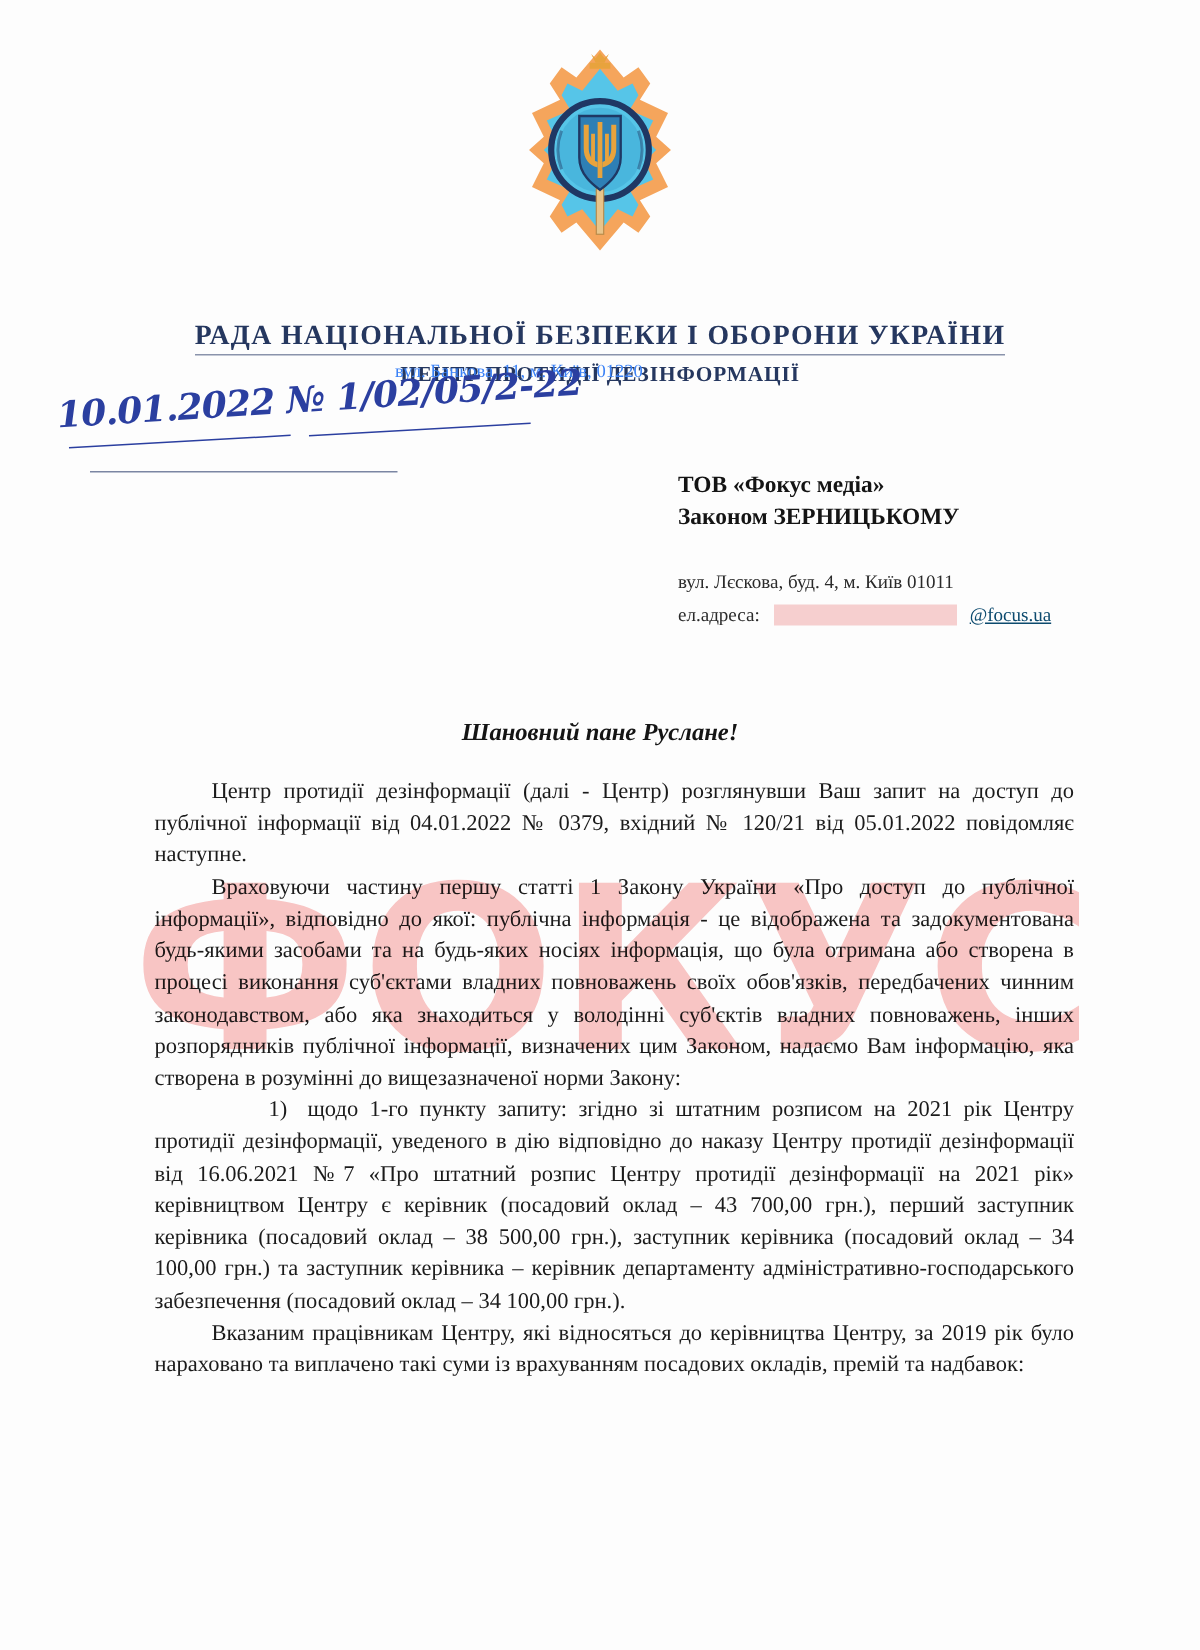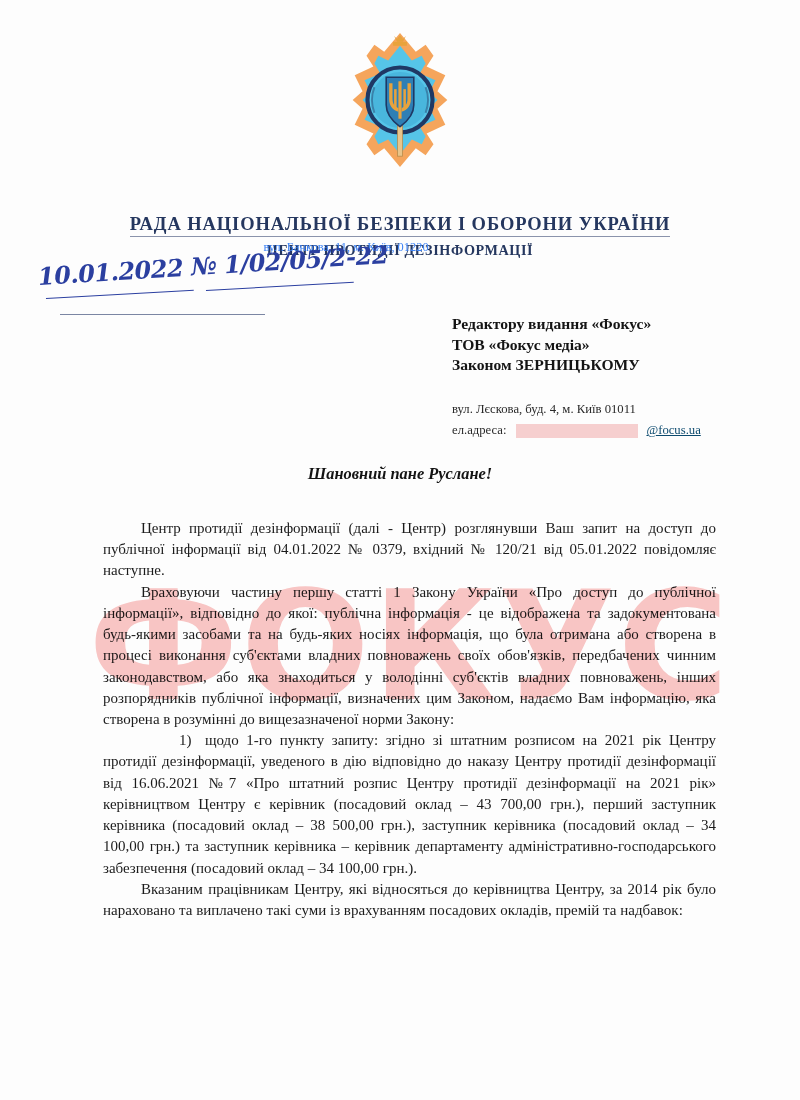--- a/index.html
+++ b/index.html
@@ -162,21 +162,21 @@
     margin: 0 4px 0 6px;
   }
   .email-domain {
     text-decoration: underline;
     color: #0c4a6e;
   }
 
   
   .greeting {
     position: absolute;
-    top: 464px;
+    top: 478px;
     left: 0;
     width: 800px;
     text-align: center;
     font-style: italic;
     font-weight: bold;
     font-size: 16.4px;
     color: #141414;
   }
 
   
@@ -274,41 +274,40 @@
     <div class="lh-address">вул. Банкова, 11, м. Київ, 01220</div>
   </div>
 
   <div class="reg-hand">10.01.2022 № 1/02/05/2-22</div>
   <div class="reg-underline-a"></div>
   <div class="reg-underline-b"></div>
   <div class="reg-rule"></div>
 
   <div class="addressee">
     <div class="addressee-name">
-      <div>Редактору видання «Фокус»</div>
       <div>ТОВ «Фокус медіа»</div>
       <div>Законом ЗЕРНИЦЬКОМУ</div>
     </div>
     <div class="addressee-addr">
       <div>вул. Лєскова, буд. 4, м. Київ 01011</div>
       <div class="email-row">
         <span>ел.адреса:</span>
         <span class="redaction"></span>
         <span class="email-domain">@focus.ua</span>
       </div>
     </div>
   </div>
 
   <div class="greeting">Шановний пане Руслане!</div>
 
   <div class="body-text">
     <p>Центр протидії дезінформації (далі - Центр) розглянувши Ваш запит на доступ до публічної інформації від 04.01.2022 № 0379, вхідний № 120/21 від 05.01.2022 повідомляє наступне.</p>
     <p>Враховуючи частину першу статті 1 Закону України «Про доступ до публічної інформації», відповідно до якої: публічна інформація - це відображена та задокументована будь-якими засобами та на будь-яких носіях інформація, що була отримана або створена в процесі виконання суб'єктами владних повноважень своїх обов'язків, передбачених чинним законодавством, або яка знаходиться у володінні суб'єктів владних повноважень, інших розпорядників публічної інформації, визначених цим Законом, надаємо Вам інформацію, яка створена в розумінні до вищезазначеної норми Закону:</p>
     <p class="item"><span class="item-num">1)</span><span>щодо 1-го пункту запиту: згідно зі штатним розписом на 2021 рік Центру протидії дезінформації, уведеного в дію відповідно до наказу Центру протидії дезінформації від 16.06.2021 №7 «Про штатний розпис Центру протидії дезінформації на 2021 рік» керівництвом Центру є керівник (посадовий оклад – 43 700,00 грн.), перший заступник керівника (посадовий оклад – 38 500,00 грн.), заступник керівника (посадовий оклад – 34 100,00 грн.) та заступник керівника – керівник департаменту адміністративно-господарського забезпечення (посадовий оклад – 34 100,00 грн.).</span></p>
-    <p>Вказаним працівникам Центру, які відносяться до керівництва Центру, за 2014 рік було нараховано та виплачено такі суми із врахуванням посадових окладів, премій та надбавок:</p>
+    <p>Вказаним працівникам Центру, які відносяться до керівництва Центру, за 2019 рік було нараховано та виплачено такі суми із врахуванням посадових окладів, премій та надбавок:</p>
   </div>
 
   <div class="watermark">
     <span>Ф</span>
     <span>О</span>
     <span>К</span>
     <span>У</span>
     <span>С</span>
   </div>
 

